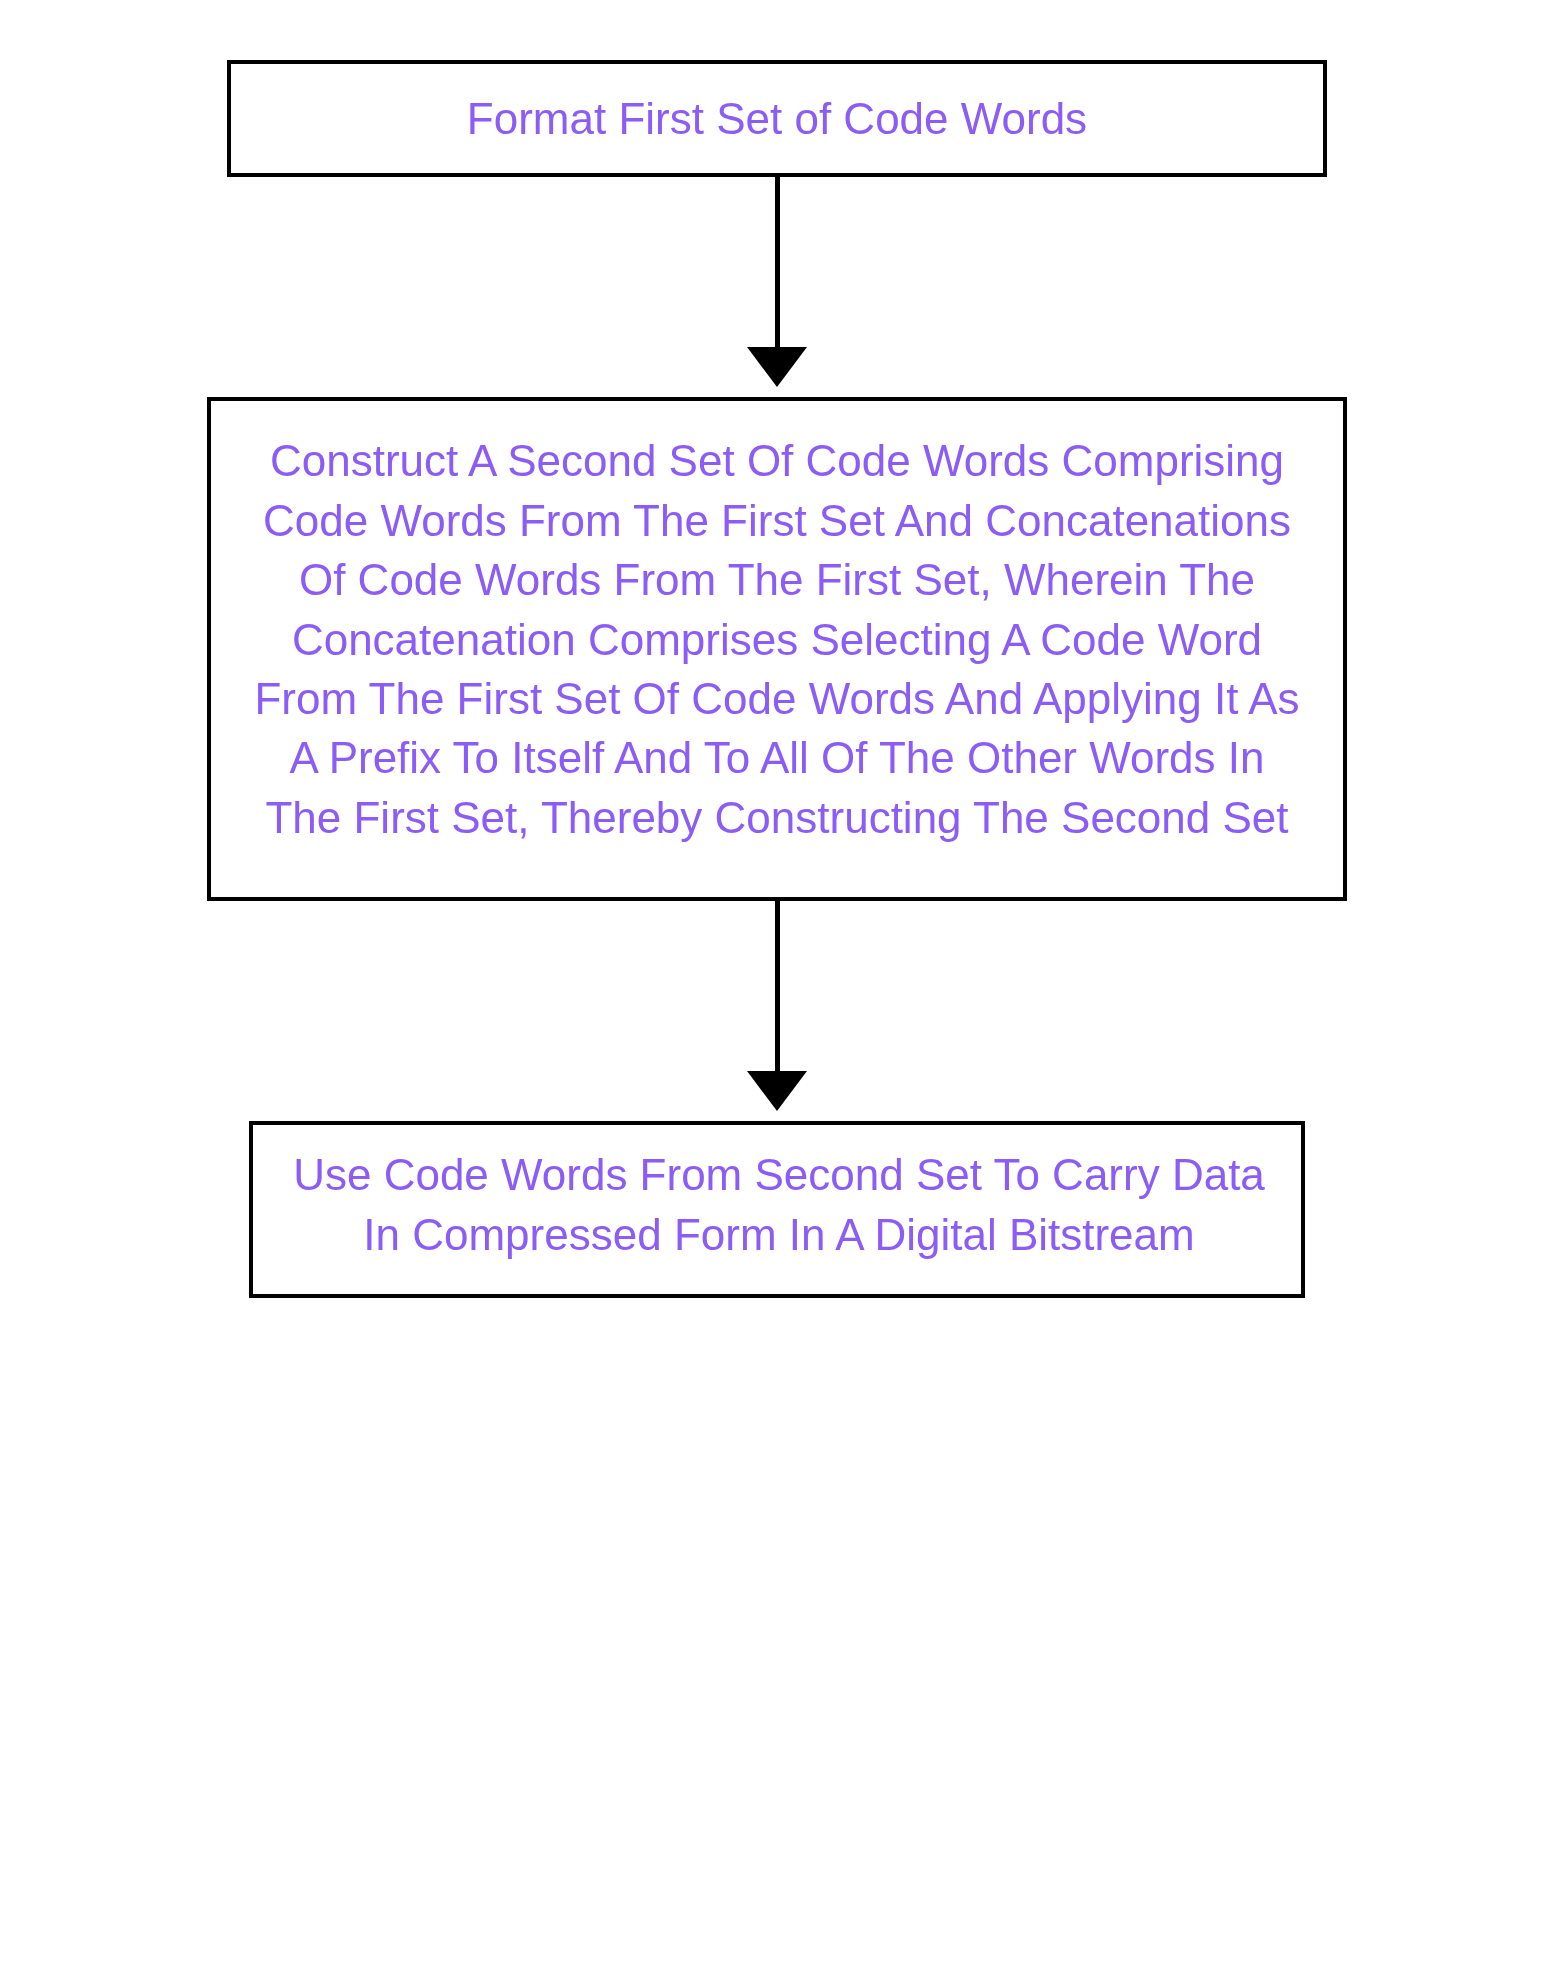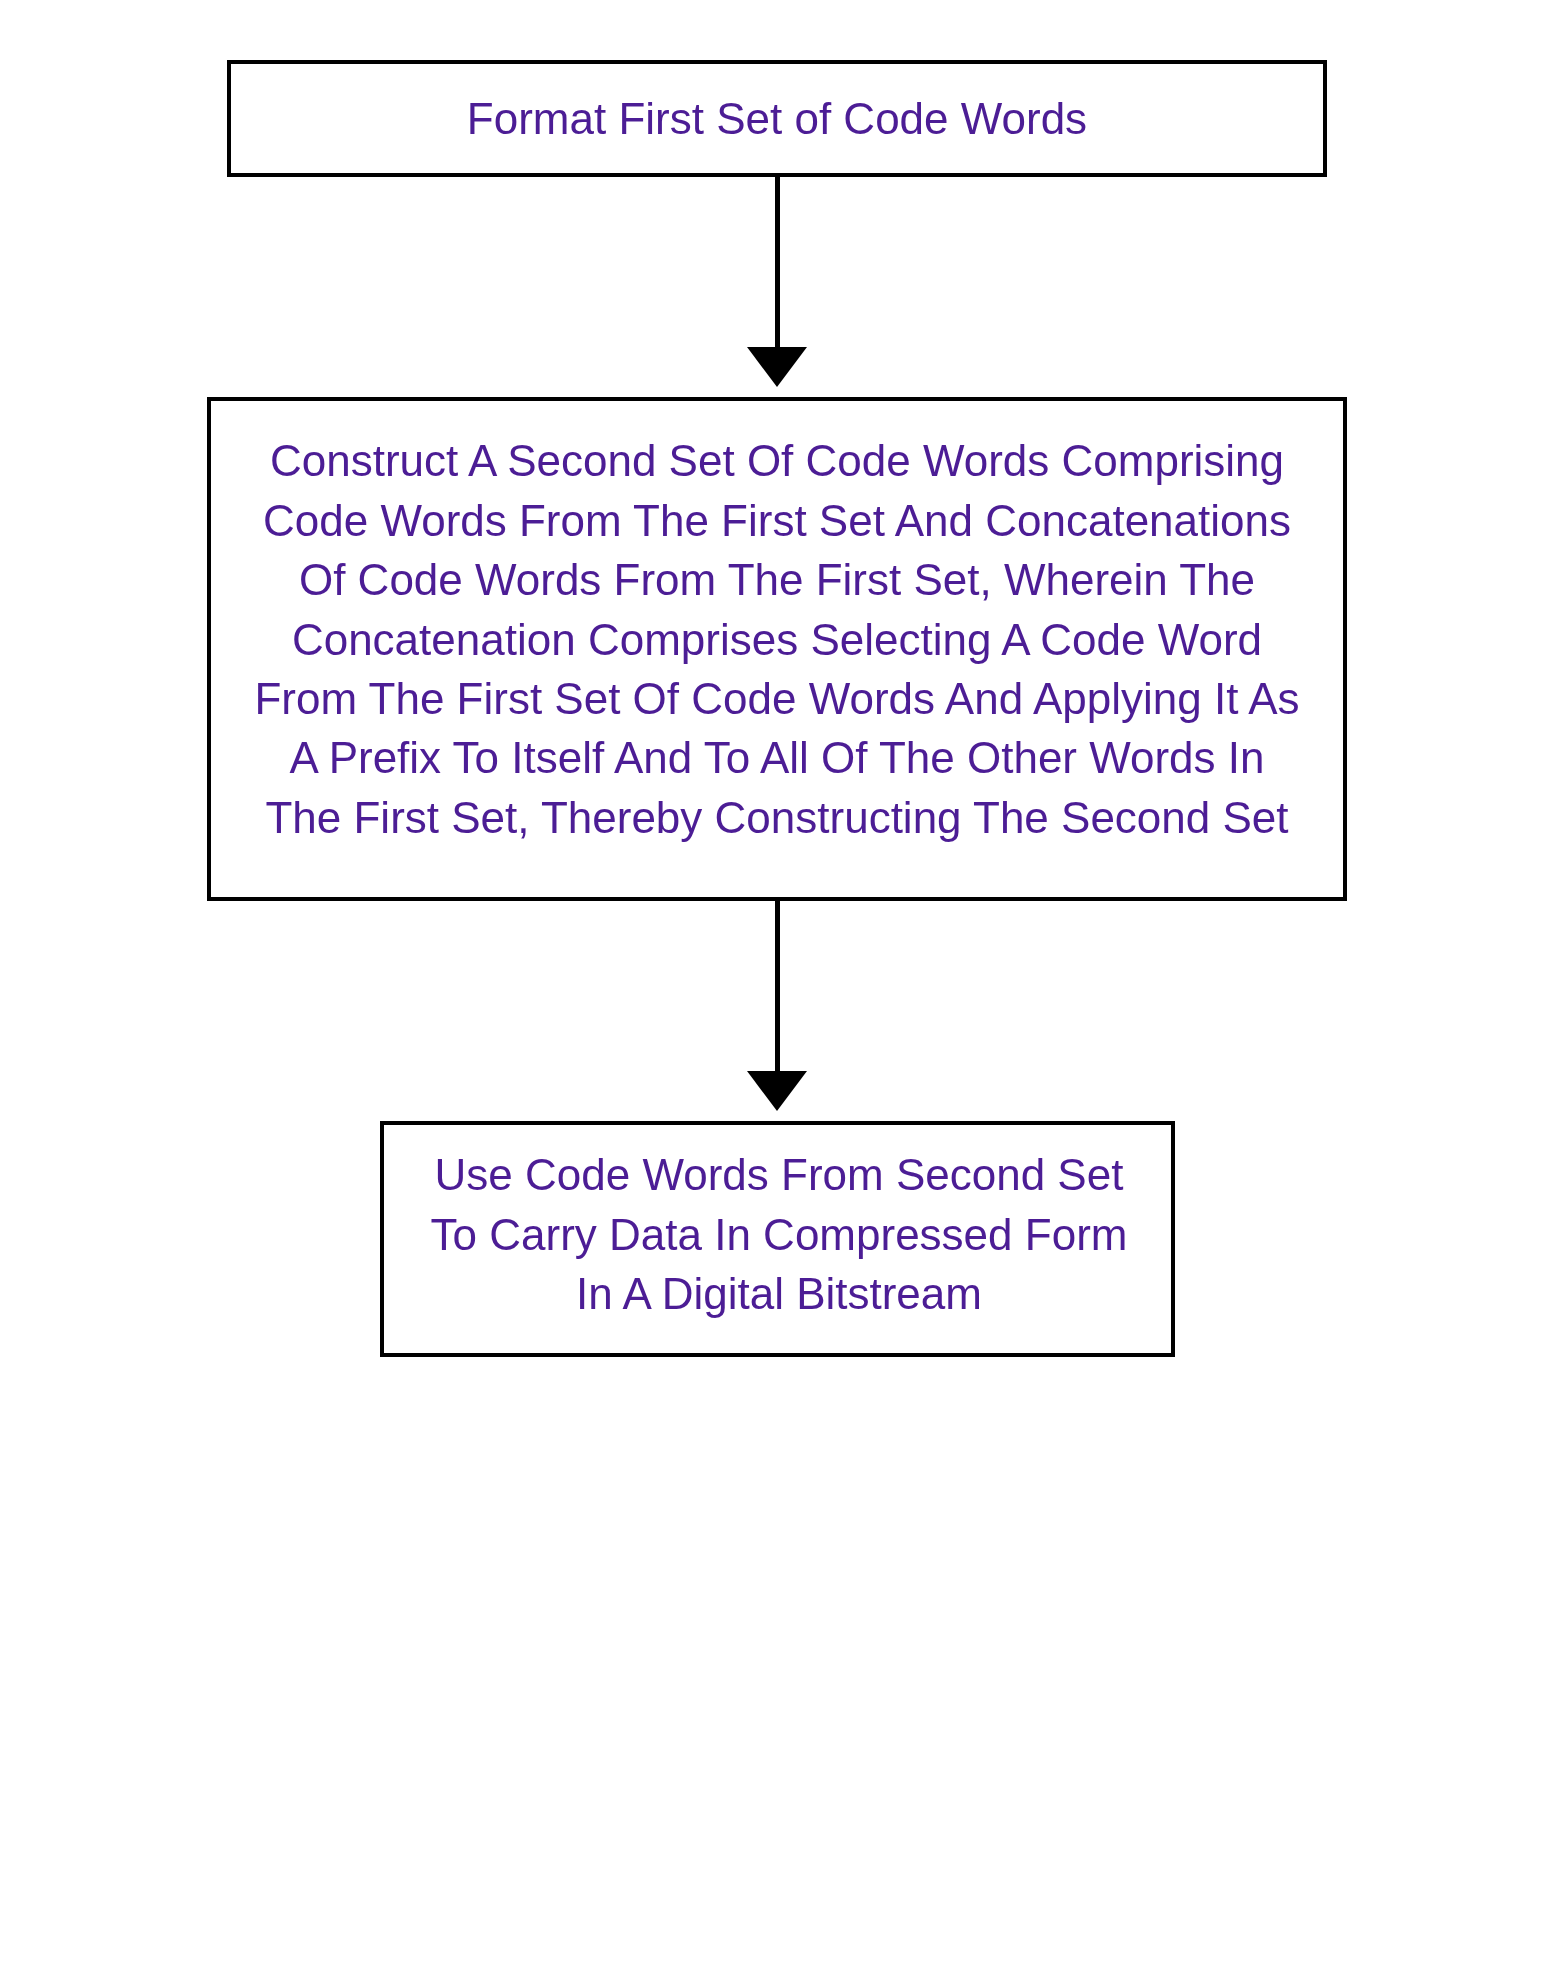--- a/index.html
+++ b/index.html
@@ -20,33 +20,33 @@
       flex-direction: column;
       align-items: center;
       width: 100%;
     }
     .box {
       border: 4px solid #000;
       background: #fff;
       text-align: center;
       font-size: 44px;
       line-height: 1.35;
-      color: #4c1d95;
+      color: #8b5cf6;
       padding: 20px 30px;
     }
     .box-1 {
       width: 1100px;
       padding: 25px 30px;
     }
     .box-2 {
       width: 1140px;
       padding: 30px 40px 50px 40px;
     }
     .box-3 {
-      width: 795px;
+      width: 1056px;
       padding: 20px 36px 30px 40px;
     }
     .arrow-container {
       display: flex;
       flex-direction: column;
       align-items: center;
       height: 220px;
       justify-content: flex-start;
     }
     .arrow-line {

